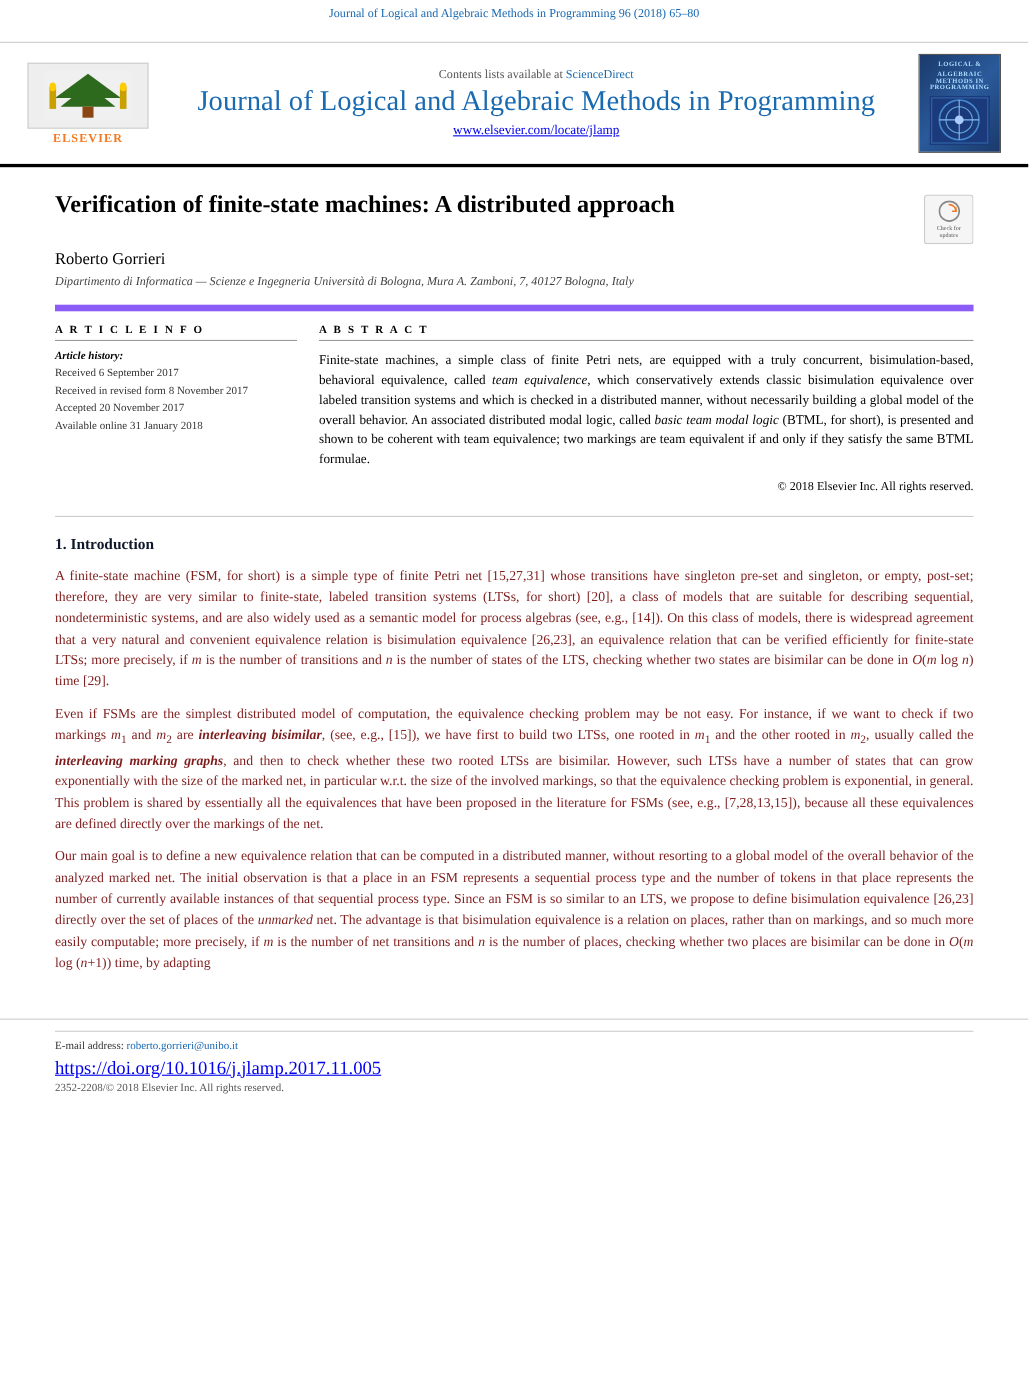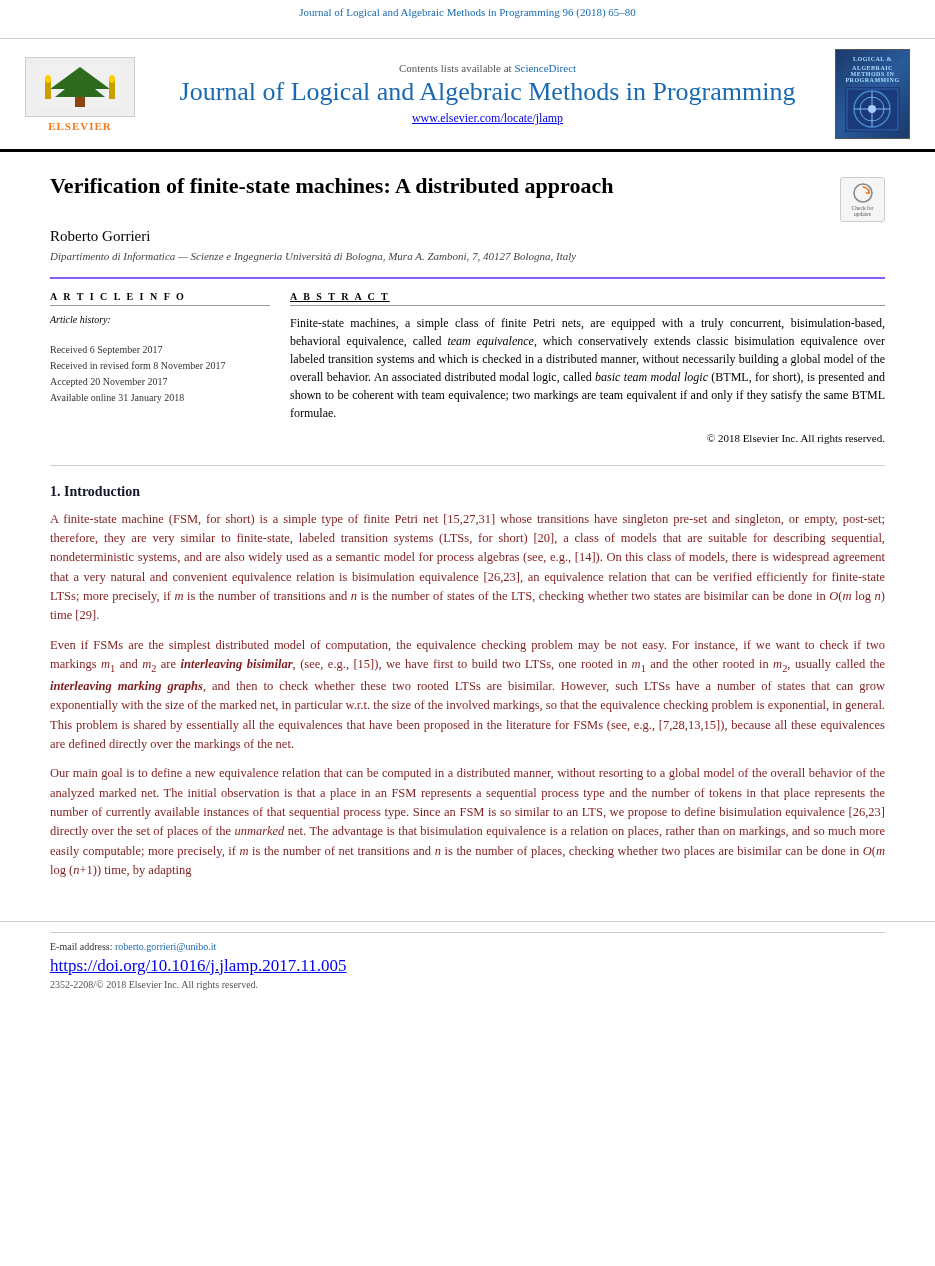--- a/index.html
+++ b/index.html
@@ -141,21 +141,21 @@
       font-style: italic;
       color: #444;
       margin-bottom: 15px;
     }
 
     
     .article-columns {
       display: flex;
       gap: 20px;
       margin-top: 15px;
-      border-top: 2px solid #8b5cf6;
+      border-top: 6px solid #8b5cf6;
       padding-top: 12px;
     }
 
     .article-info {
       width: 220px;
       flex-shrink: 0;
     }
 
     .article-info h3 {
       font-size: 10px;
@@ -163,43 +163,42 @@
       letter-spacing: 2px;
       color: #000;
       margin-bottom: 8px;
       border-bottom: 1px solid #999;
       padding-bottom: 3px;
     }
 
     .article-info .history-label {
       font-size: 10px;
       font-style: italic;
-      font-weight: normal;
-      margin-bottom: 17px;
+      font-weight: bold;
+      margin-bottom: 3px;
     }
 
     .article-info p {
       font-size: 10px;
       line-height: 1.6;
       color: #333;
     }
 
     .abstract-section {
       flex: 1;
     }
 
     .abstract-section h3 {
       font-size: 10px;
       font-variant: small-caps;
       letter-spacing: 2px;
       color: #000;
       margin-bottom: 8px;
       border-bottom: 1px solid #999;
       padding-bottom: 3px;
-      text-decoration: underline;
     }
 
     .abstract-section p {
       font-size: 12px;
       line-height: 1.5;
       color: #000;
       text-align: justify;
     }
 
     .abstract-section .italic { font-style: italic; }

